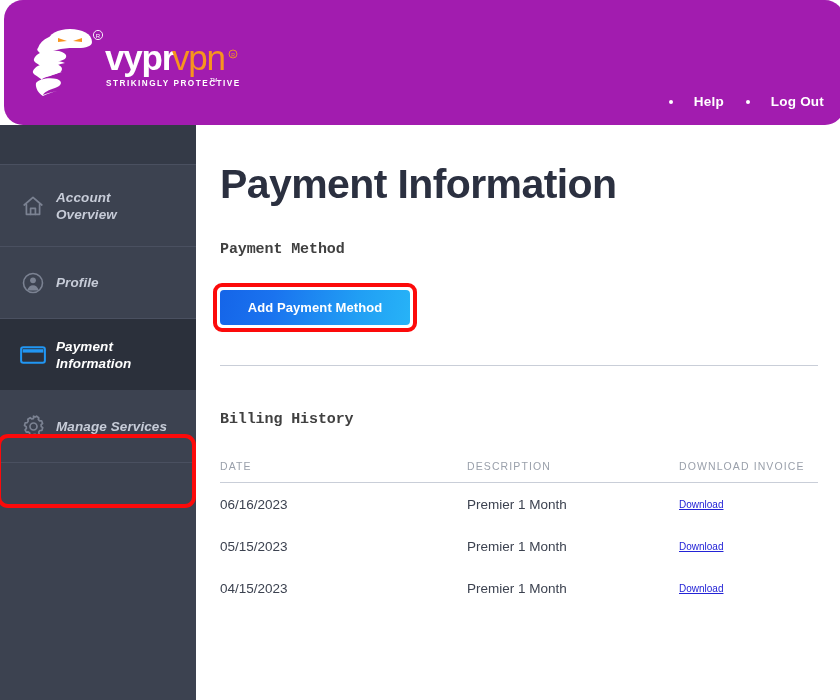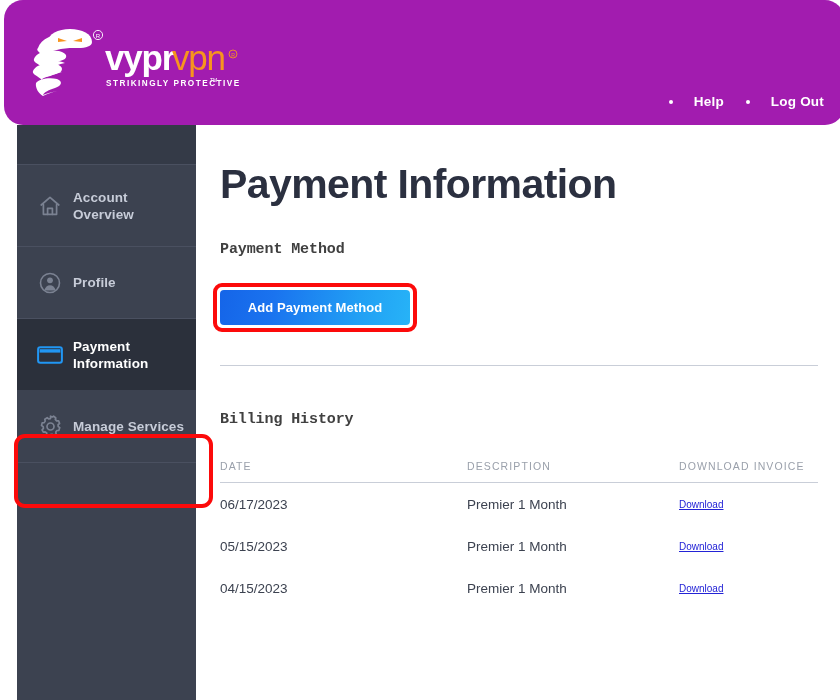--- a/index.html
+++ b/index.html
@@ -59,24 +59,25 @@
     font-size: 13.5px;
     font-weight: bold;
     text-decoration: none;
     letter-spacing: 0.2px;
     white-space: nowrap;
   }
 
   
   #sidebar {
     position: absolute;
-    left: 17px; top: 125px;
+    left: 0; top: 125px;
     width: 196px;
     height: 575px;
     background: #3c4250;
+    font-style: italic;
   }
 
   #sidebar-top-strip {
     width: 196px;
     height: 40px;
     background: #343a47;
     border-bottom: 1px solid #4a5060;
   }
 
   .sidebar-item {
@@ -344,21 +345,21 @@
   <table id="billing-table">
     <thead>
       <tr>
         <th class="col-date">DATE</th>
         <th class="col-desc">DESCRIPTION</th>
         <th class="col-dl">DOWNLOAD INVOICE</th>
       </tr>
     </thead>
     <tbody>
       <tr>
-        <td>06/17/2023</td>
+        <td>06/16/2023</td>
         <td>Premier 1 Month</td>
         <td>
           <a class="download-link">Download</a>
         </td>
       </tr>
       <tr>
         <td>05/15/2023</td>
         <td>Premier 1 Month</td>
         <td>
           <a class="download-link">Download</a>

